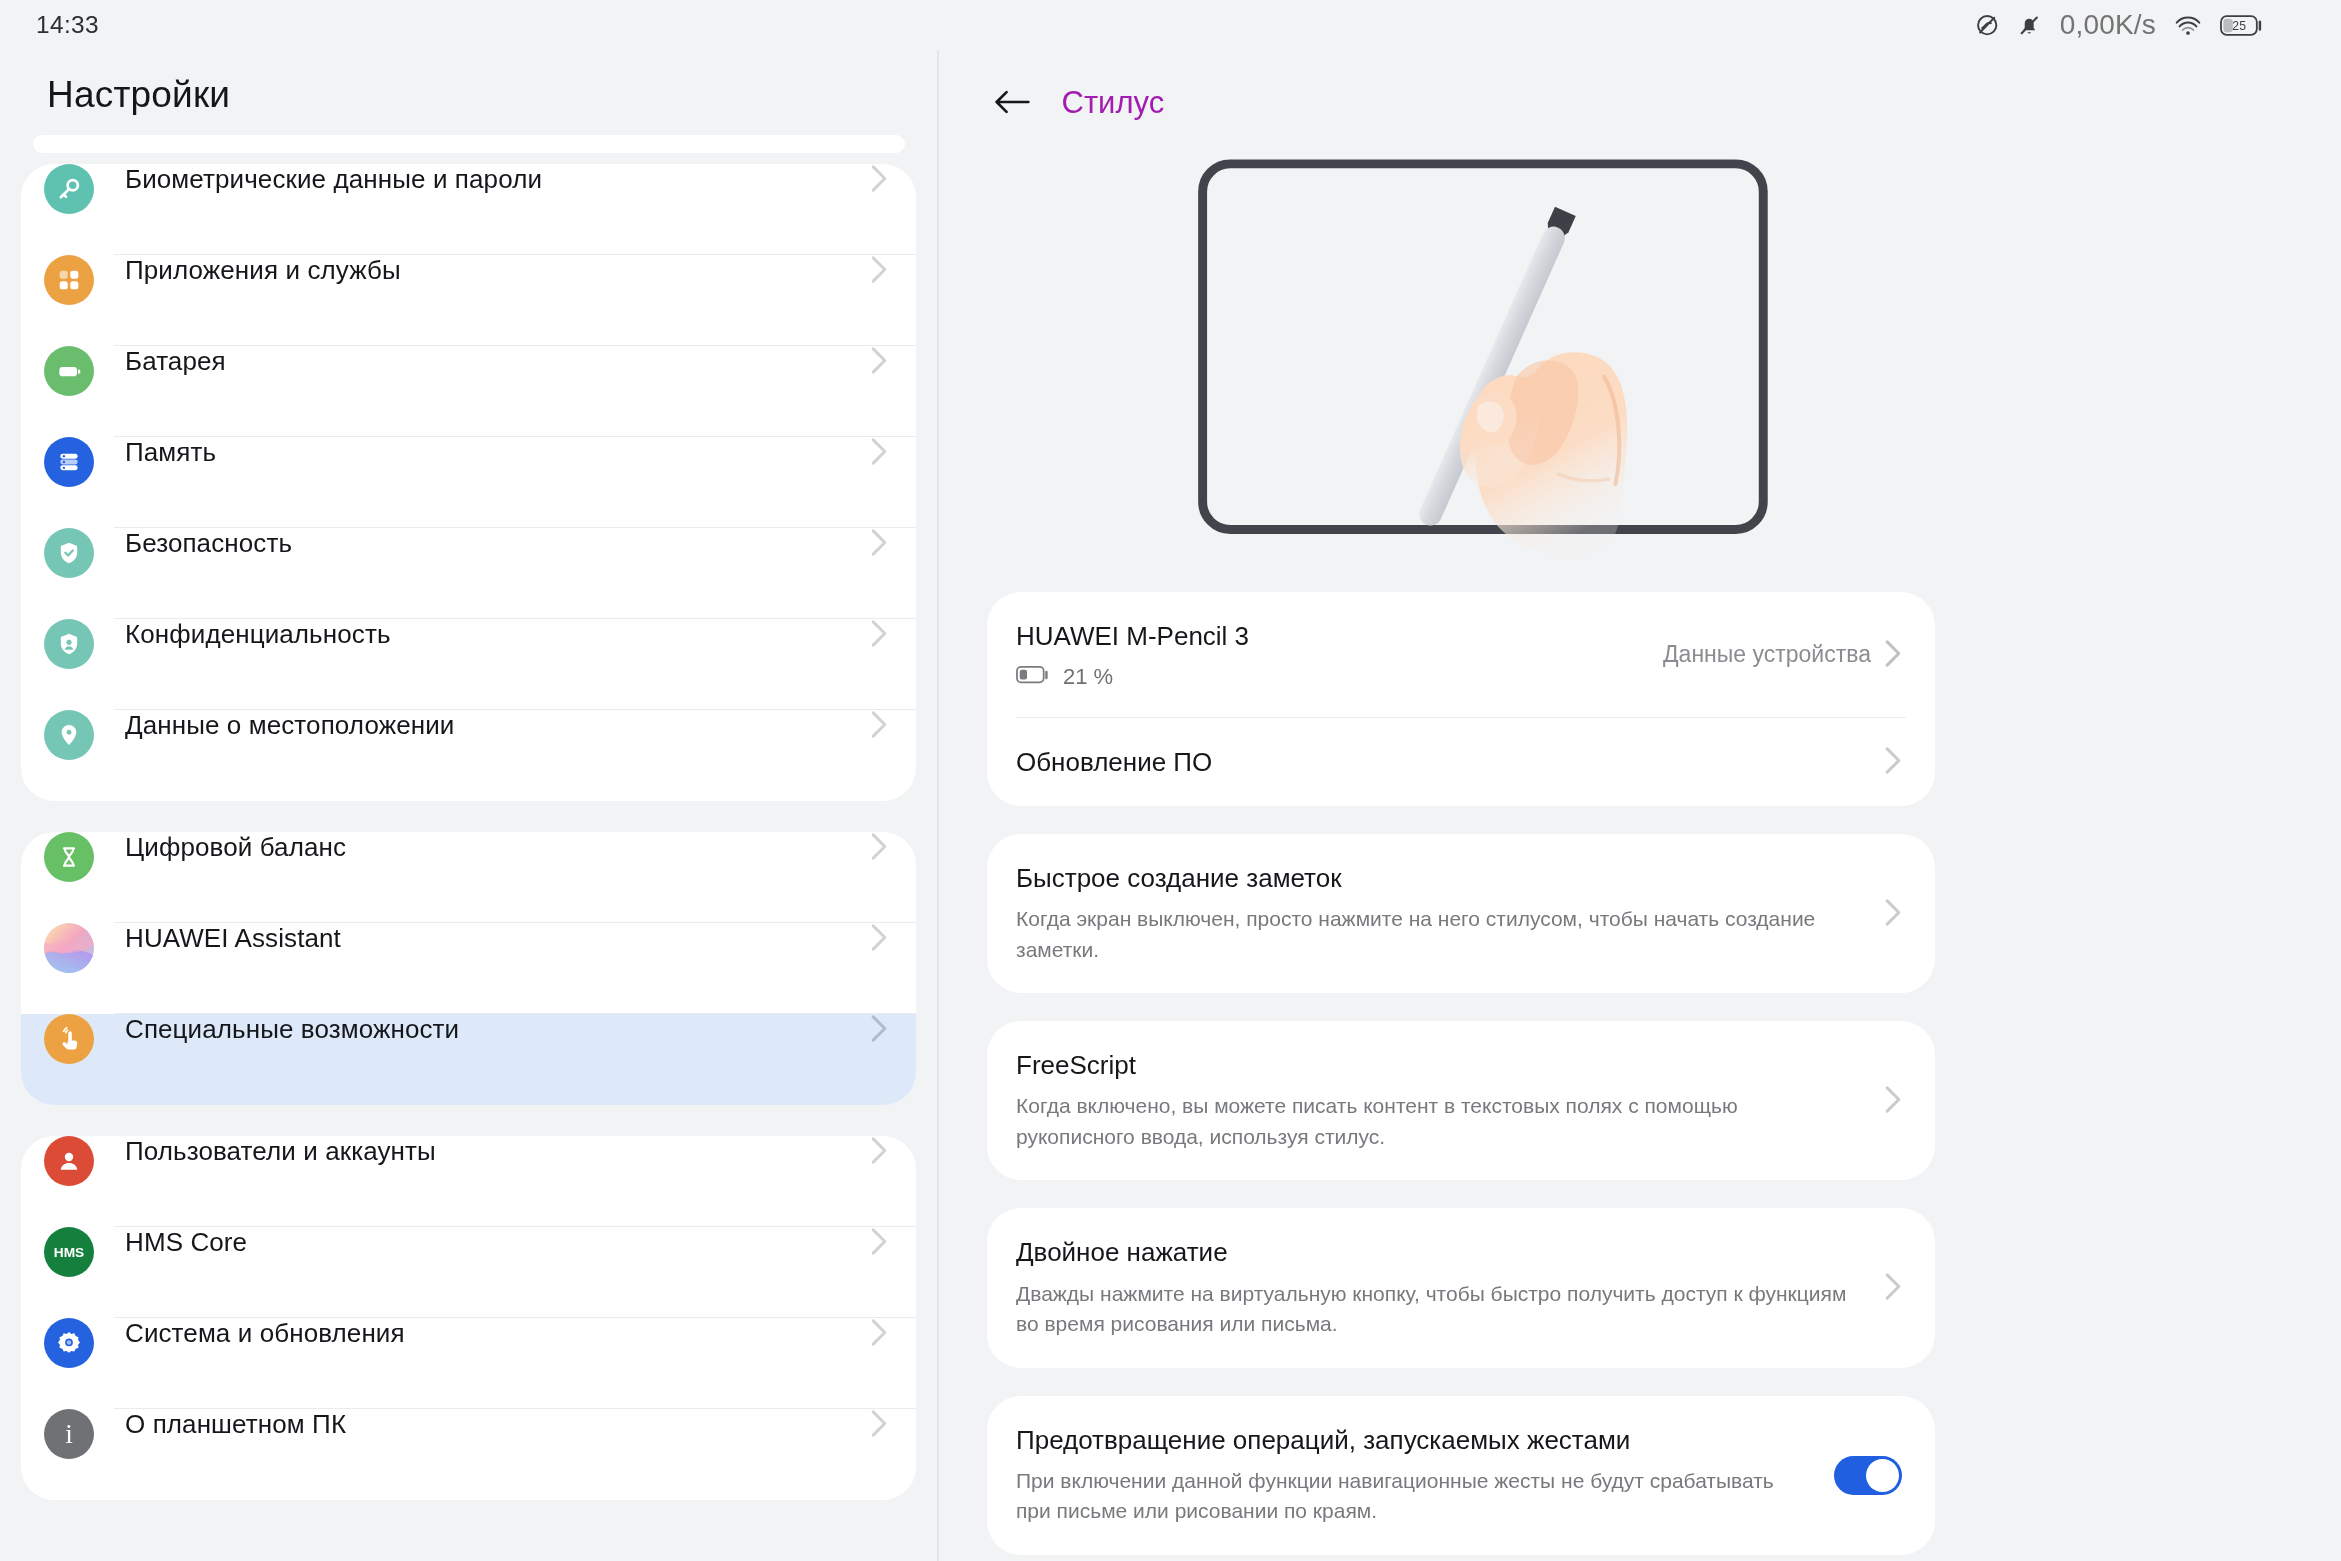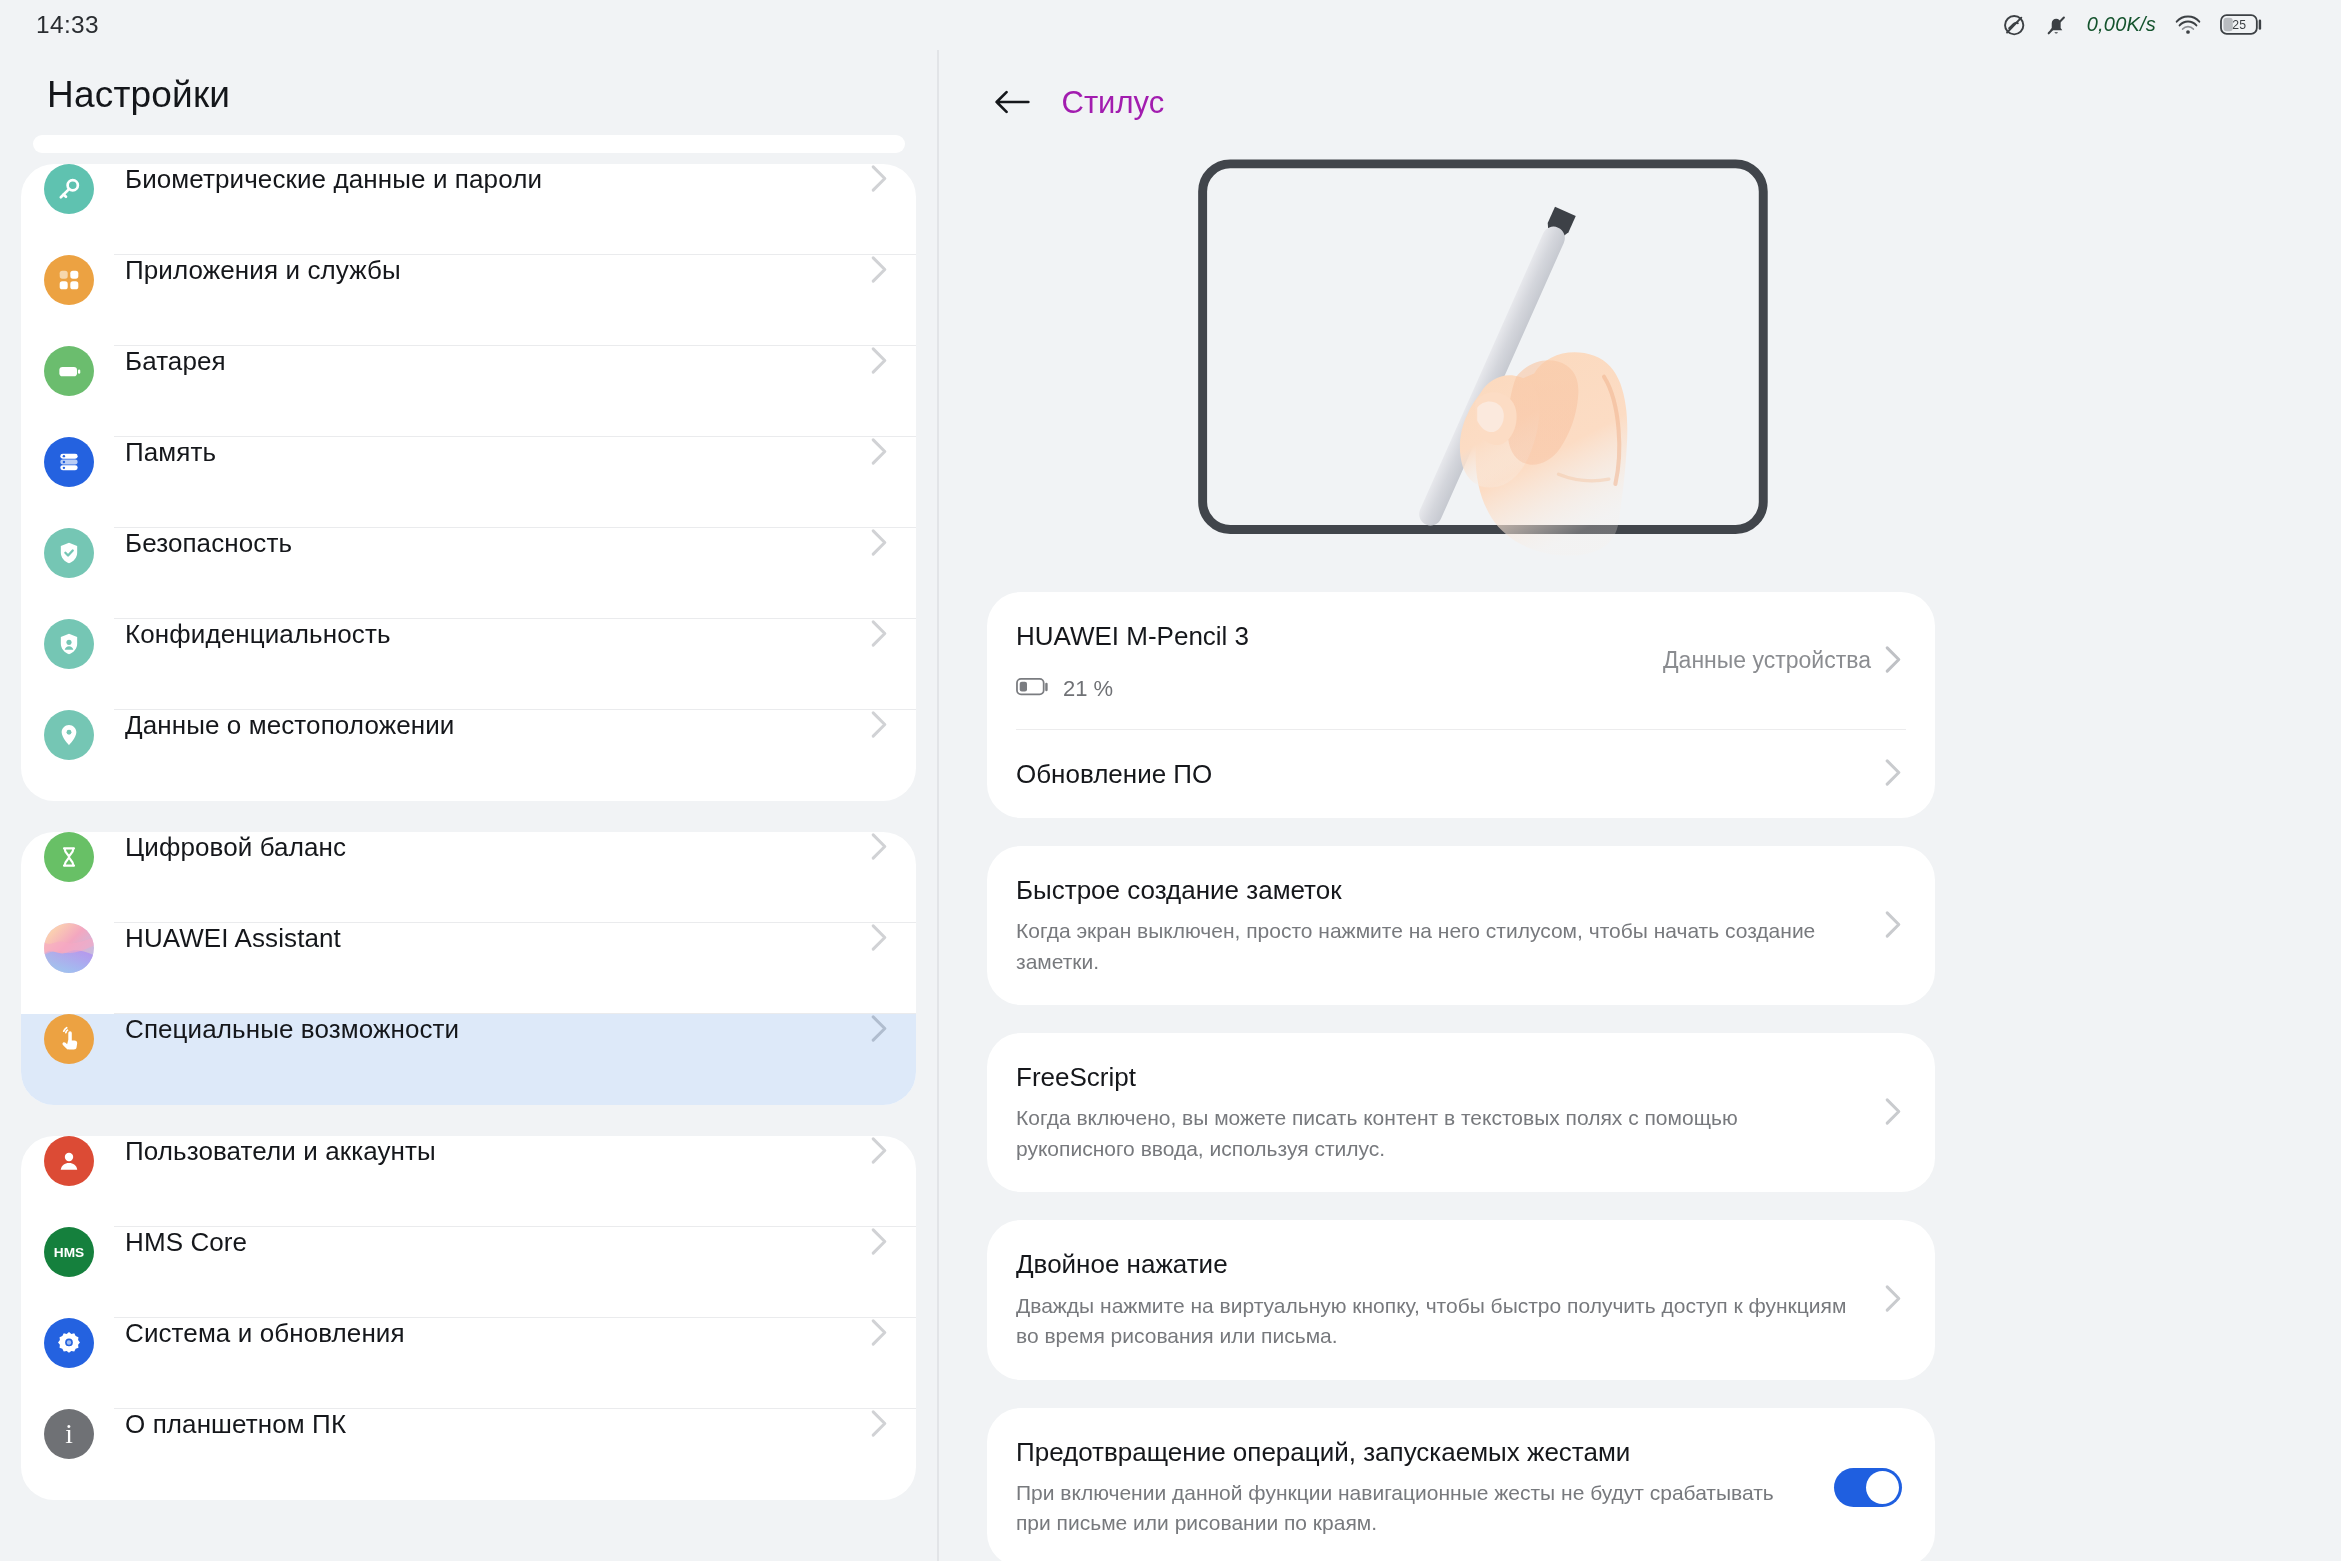--- a/index.html
+++ b/index.html
@@ -11,21 +11,21 @@
   }
 
   
   .statusbar {
     position: absolute; top: 0; left: 0; width: 2300px; height: 50px;
     display: flex; align-items: center; justify-content: space-between;
     padding: 0 36px;
   }
   .clock { font-size: 24.4px; color: #2a2d31; letter-spacing: 0.4px; }
   .status-right { display: flex; align-items: center; gap: 18px; }
-  .status-right .netspeed { font-size: 20px; color: #14532d; letter-spacing: 0.2px; font-style: italic; }
+  .status-right .netspeed { font-size: 28px; color: #737373; letter-spacing: 0.2px; }
   .sicon { display: block; }
 
   
   .root { position: absolute; top: 50px; left: 0; width: 1987px; height: 1511px; display: flex; }
   .divider-v {
     position: absolute; left: 937px; top: 0; width: 1.6px; height: 1511px;
     background: #e2e4e7;
   }
 
   
@@ -84,21 +84,21 @@
     padding: 28px 33px 28px 29px; min-height: 88px;
   }
   .prow .ptexts { flex: 1; padding-right: 33px; }
   .ptitle { font-size: 26px; color: #15171b; line-height: 1.25; }
   .psub { font-size: 21px; color: #77797d; line-height: 1.45; margin-top: 9.8px; }
   .prow .psep {
     position: absolute; left: 29px; right: 29px; bottom: 0; height: 0.8px; background: #ececed;
   }
   .prow:last-child .psep { display: none; }
 
-  .batt-line { display: flex; align-items: center; gap: 13px; margin-top: 23px; }
+  .batt-line { display: flex; align-items: center; gap: 13px; margin-top: 11px; }
   .batt-pct { font-size: 22px; color: #6f7175; }
   .devdata { font-size: 23px; color: #8a8c90; margin-right: 13px; }
   .right-group { display: flex; align-items: center; }
 
   .toggle {
     width: 68px; height: 39px; border-radius: 19.5px; background: #1f5fe0;
     position: relative; flex: 0 0 68px;
   }
   .toggle .knob {
     position: absolute; top: 3.3px; right: 3.3px; width: 33px; height: 33px;

